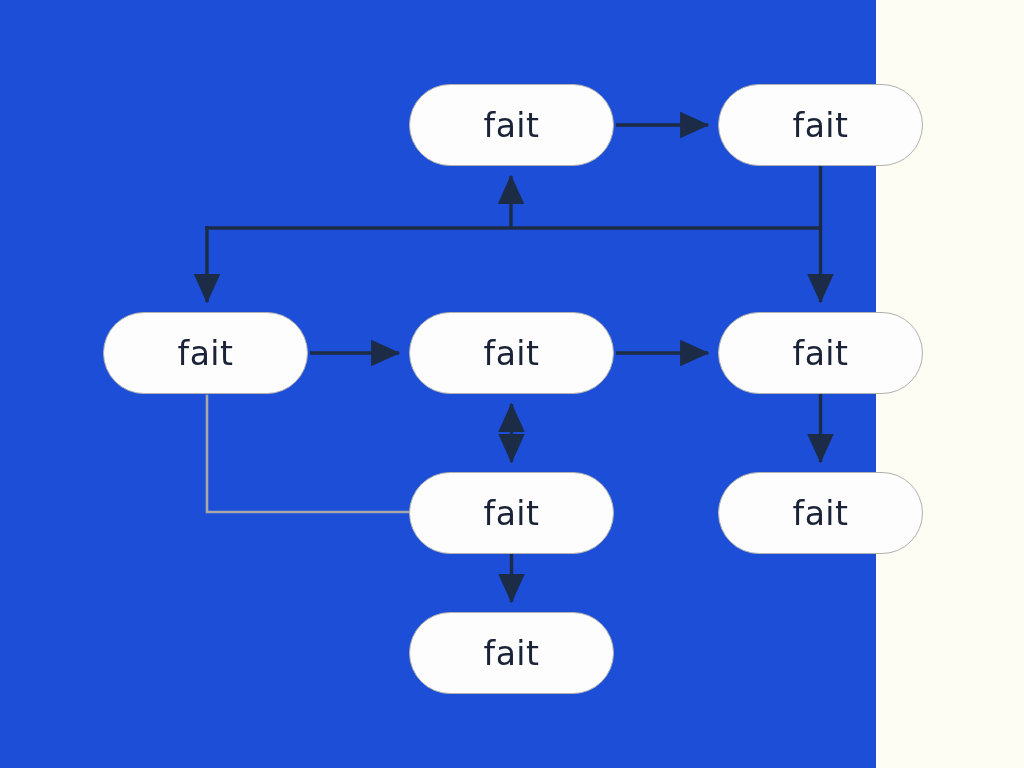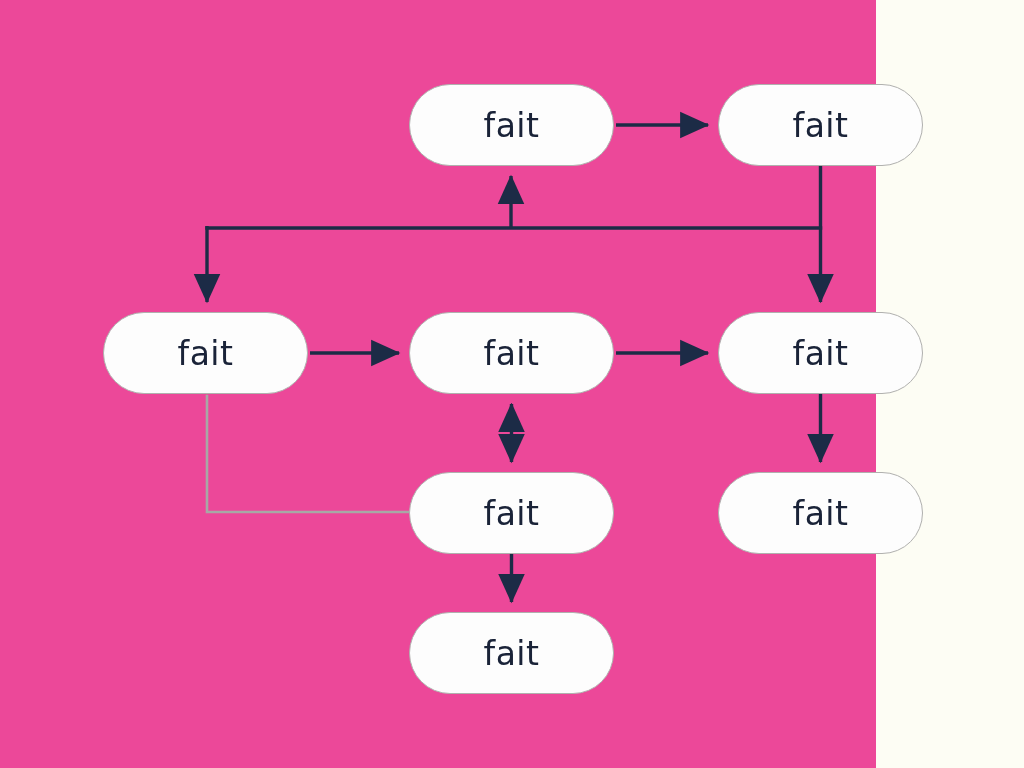--- a/index.html
+++ b/index.html
@@ -11,21 +11,21 @@
     width: 1024px;
     height: 768px;
     overflow: hidden;
     font-family: "DejaVu Sans", sans-serif;
     background: #fdfdf4;
   }
   #canvas {
     position: relative;
     width: 876px;
     height: 768px;
-    background: #ec4899;
+    background: #1d4ed8;
   }
   #edge-layer {
     position: absolute;
     left: 0;
     top: 0;
     width: 1024px;
     height: 768px;
   }
   .node {
     position: absolute;

